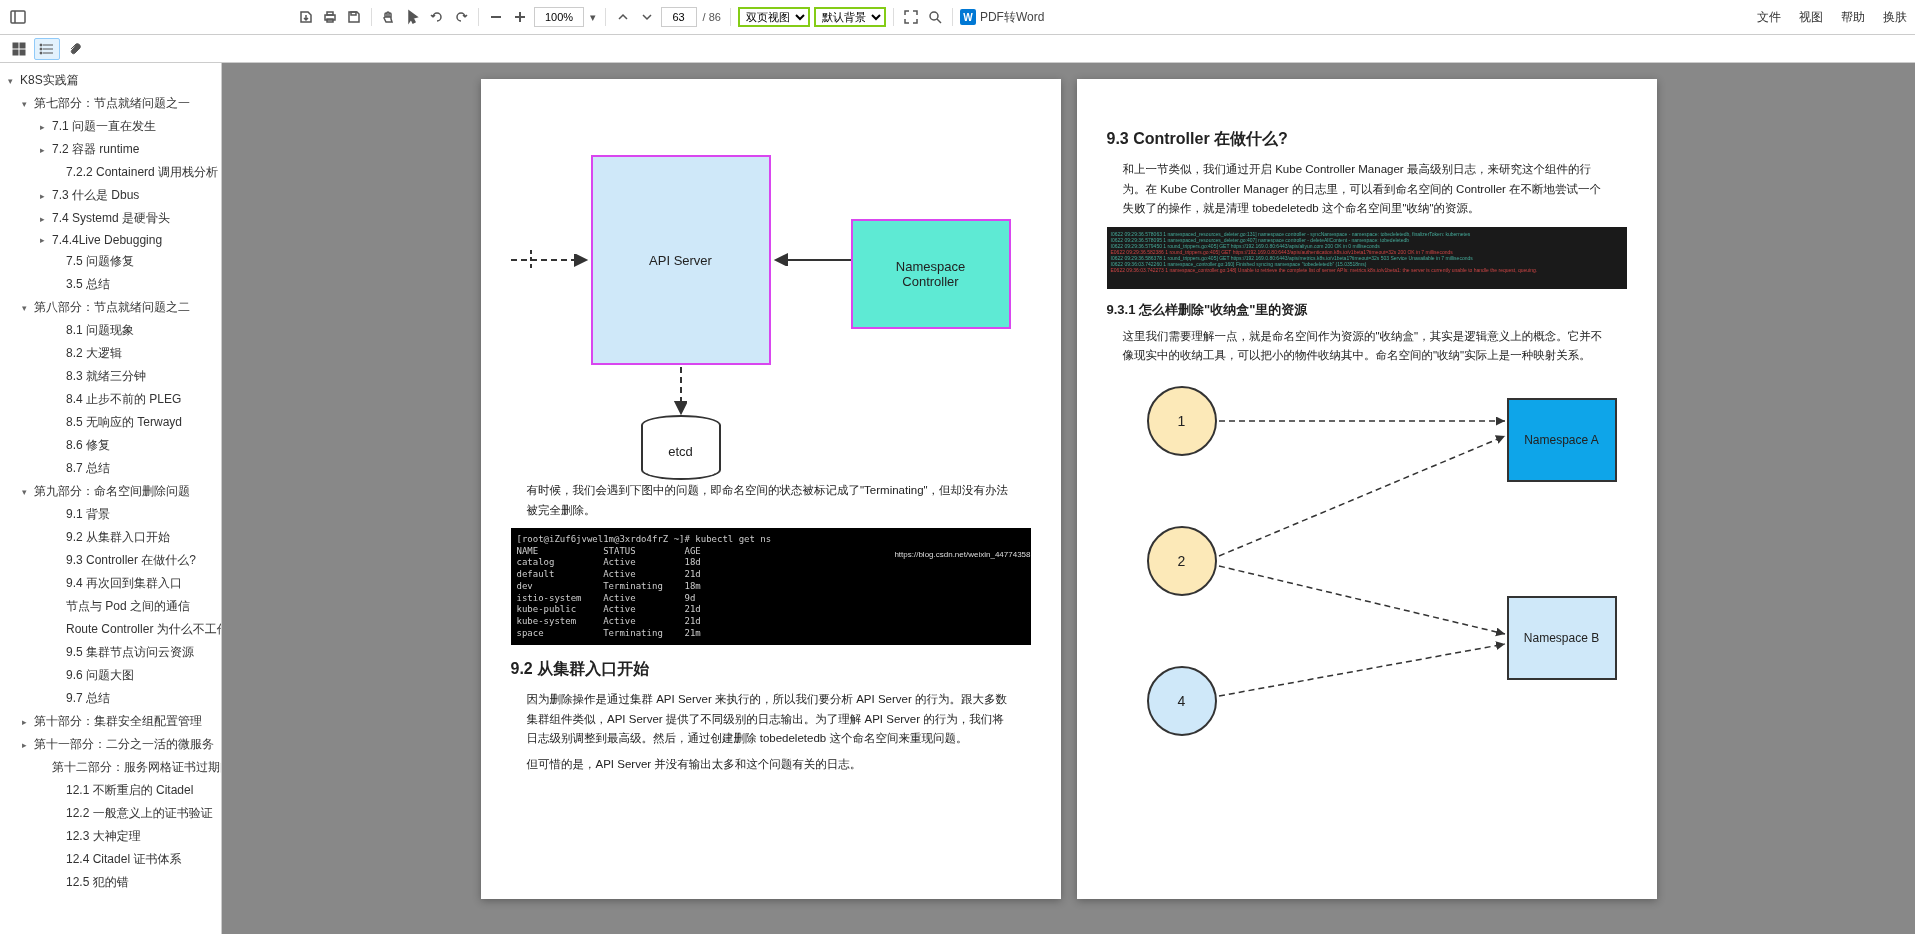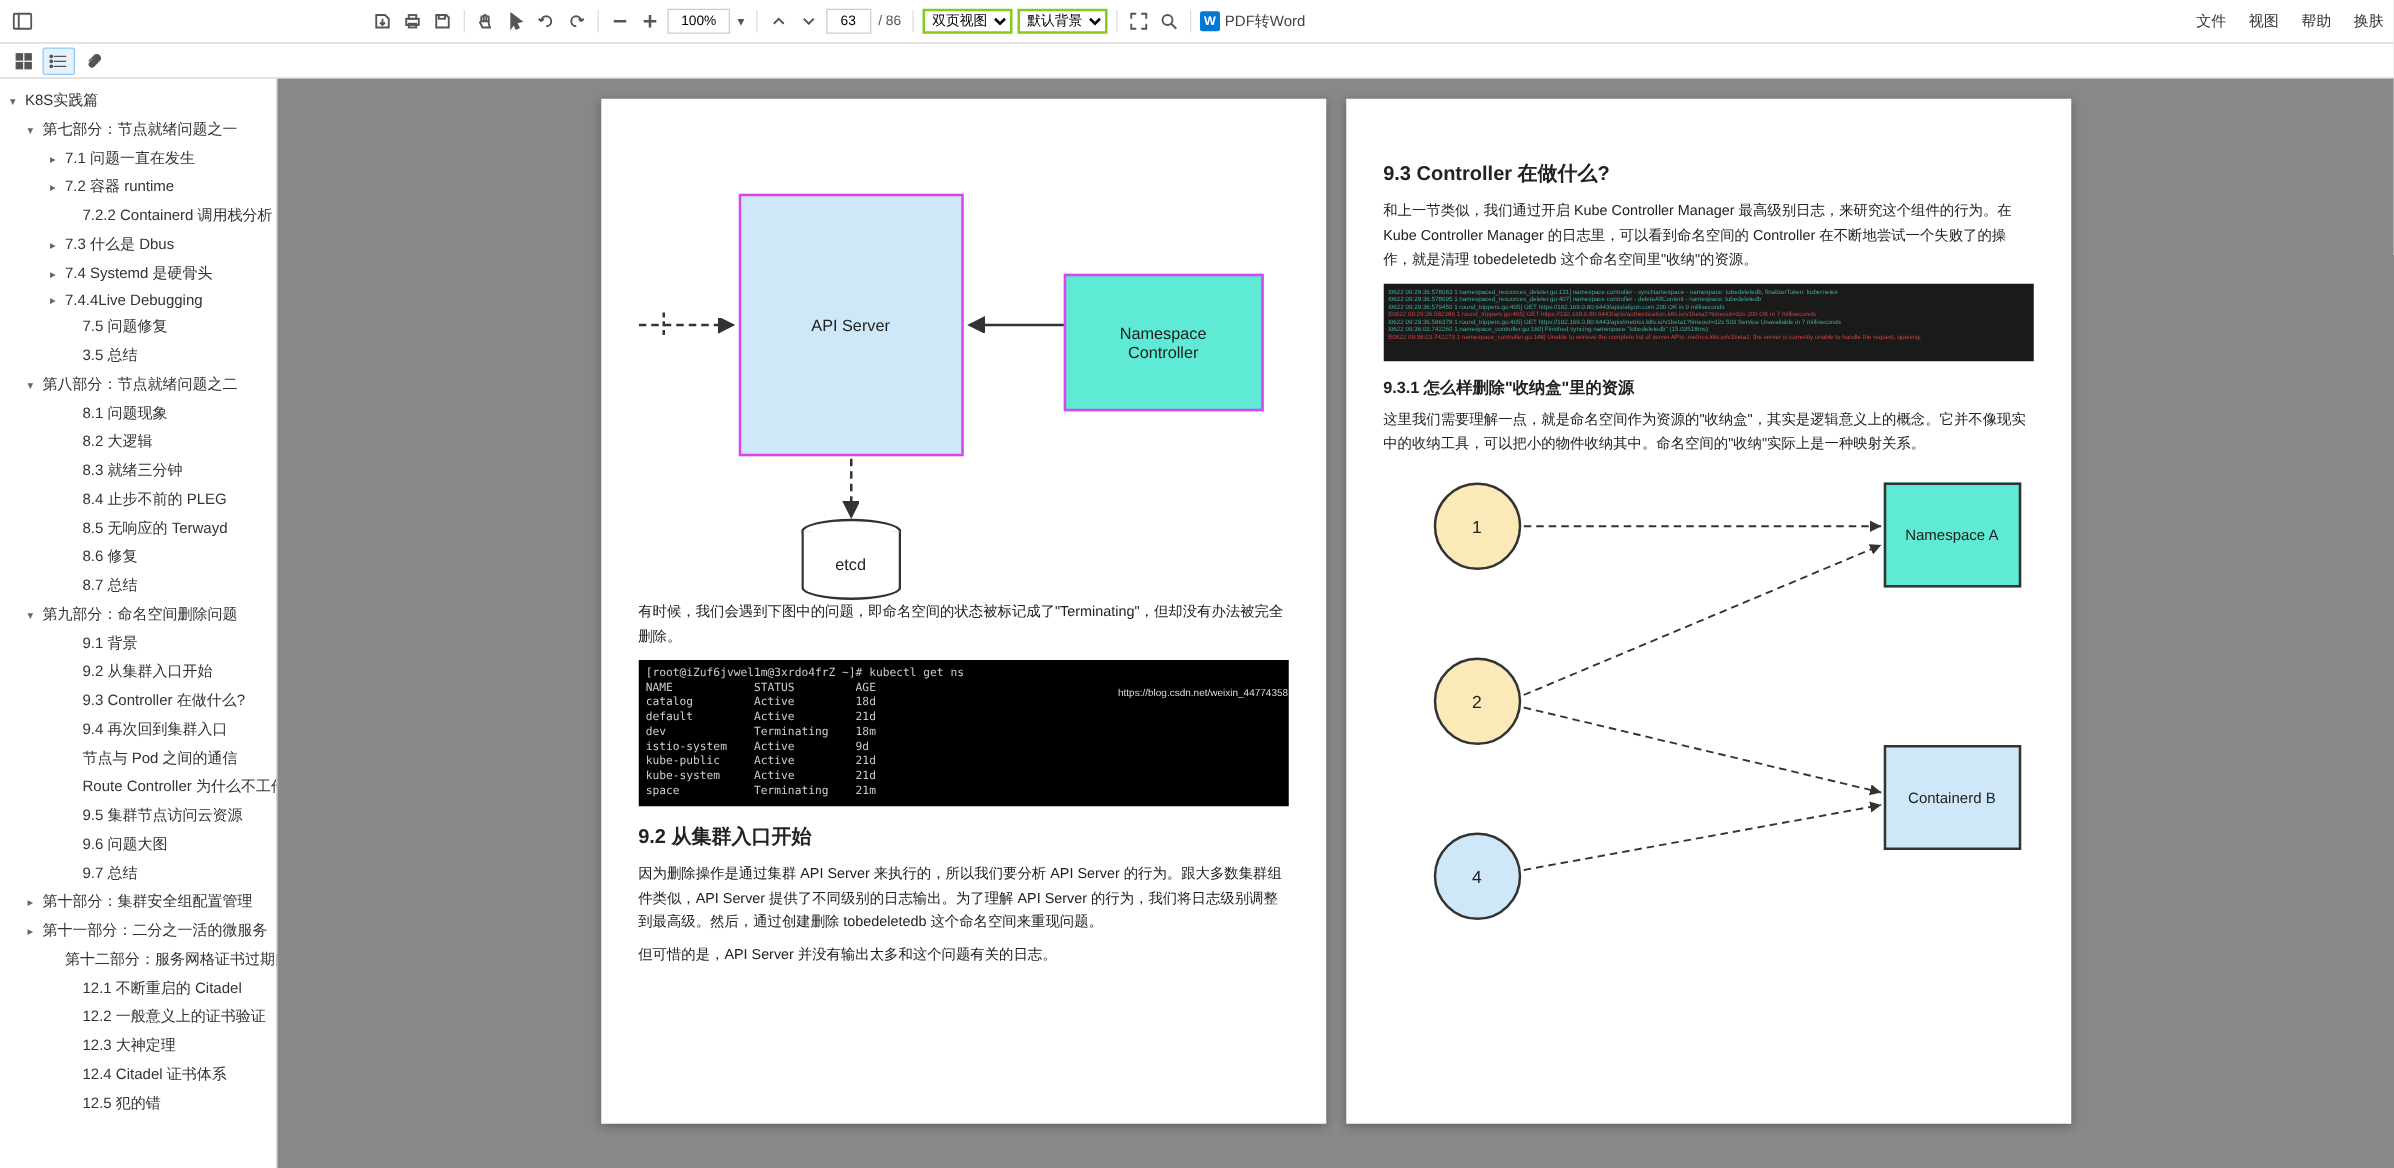--- a/index.html
+++ b/index.html
@@ -25,21 +25,21 @@
 .toc-item{display:flex;align-items:center;padding:3px 8px;cursor:pointer;white-space:nowrap;overflow:hidden;text-overflow:ellipsis}
 .toc-item .arrow{width:12px;font-size:9px;color:#666;flex-shrink:0}
 .toc-item.l0{padding-left:8px}
 .toc-item.l1{padding-left:22px}
 .toc-item.l2{padding-left:40px}
 .toc-item.l3{padding-left:54px}
 .viewer{flex:1;background:#888;overflow:auto;display:flex;gap:16px;padding:16px;justify-content:center}
 .page{background:#fff;width:580px;height:820px;padding:36px 30px;font-size:12px;color:#222;position:relative;flex-shrink:0;box-shadow:0 2px 8px rgba(0,0,0,0.3)}
 .page h2{font-size:16px;font-weight:bold;margin:14px 0 10px}
 .page h3{font-size:13px;font-weight:bold;margin:12px 0 8px}
-.page p{line-height:1.7;margin:6px 0;font-size:11.5px}
+.page p{line-height:1.7;margin:6px 16px;font-size:11.5px}
 .diagram1{position:relative;height:340px;margin-top:20px}
 .box{position:absolute;border:2px solid #d946ef;display:flex;align-items:center;justify-content:center;text-align:center;font-size:13px}
 .api-box{left:80px;top:20px;width:180px;height:210px;background:#cfe8f9}
 .ns-box{left:340px;top:84px;width:160px;height:110px;background:#5eead4}
 .etcd-cyl{position:absolute;left:130px;top:280px;width:80px;height:70px}
 .etcd-cyl .top{width:80px;height:20px;border:2px solid #333;border-radius:50%;background:#fff;position:absolute;top:0}
 .etcd-cyl .body{width:80px;height:55px;border:2px solid #333;border-top:none;border-radius:0 0 40px 40px/0 0 10px 10px;position:absolute;top:10px;background:#fff;display:flex;align-items:center;justify-content:center;font-size:13px}
 .arrow-line{position:absolute;stroke:#333;fill:#333}
 .terminal{background:#000;color:#ccc;font-family:monospace;font-size:9px;padding:6px;white-space:pre;line-height:1.3;margin:8px 0;overflow:hidden}
 .log-block{background:#1a1a1a;font-family:monospace;font-size:5px;padding:4px;line-height:1.2;margin:8px 0;height:62px;overflow:hidden}
@@ -382,22 +382,22 @@
           <div class="l1c">I0622 09:29:36.586378   1 round_trippers.go:405] GET https://192.169.0.80:6443/apis/metrics.k8s.io/v1beta1?timeout=32s 503 Service Unavailable in 7 milliseconds</div>
           <div class="l1c">I0622 09:36:03.742260   1 namespace_controller.go:160] Finished syncing namespace "tobedeletedb" (15.03518ms)</div>
           <div class="l2c">E0622 09:36:03.742273   1 namespace_controller.go:148] Unable to retrieve the complete list of server APIs: metrics.k8s.io/v1beta1: the server is currently unable to handle the request, queuing.</div>
         </div>
       <h3>9.3.1 怎么样删除"收纳盒"里的资源</h3>
       <p>这里我们需要理解一点，就是命名空间作为资源的"收纳盒"，其实是逻辑意义上的概念。它并不像现实中的收纳工具，可以把小的物件收纳其中。命名空间的"收纳"实际上是一种映射关系。</p>
       <div class="diagram2">
         <div class="circle" style="left:40px;top:10px">1</div>
         <div class="circle" style="left:40px;top:150px">2</div>
         <div class="circle blue" style="left:40px;top:290px">4</div>
-        <div class="nsbox" style="right:10px;top:10px;background:#5eead4">Namespace A</div>
-        <div class="nsbox" style="right:10px;top:220px;background:#cfe8f9">Containerd B</div>
+        <div class="nsbox" style="right:10px;top:22px;background:#0ea5e9">Namespace A</div>
+        <div class="nsbox" style="right:10px;top:220px;background:#cfe8f9">Namespace B</div>
         <svg style="position:absolute;left:0;top:0;width:100%;height:100%;pointer-events:none">
           <defs>
               <marker id="ah2" markerWidth="8" markerHeight="8" refX="6" refY="3" orient="auto">
                 <path d="M0,0 L6,3 L0,6 z" fill="#333"></path>
               </marker>
             </defs>
           <line x1="112" y1="45" x2="398" y2="45" stroke="#333" stroke-width="1.5" stroke-dasharray="6,4" marker-end="url(#ah2)"></line>
           <line x1="112" y1="180" x2="398" y2="60" stroke="#333" stroke-width="1.5" stroke-dasharray="6,4" marker-end="url(#ah2)"></line>
           <line x1="112" y1="190" x2="398" y2="258" stroke="#333" stroke-width="1.5" stroke-dasharray="6,4" marker-end="url(#ah2)"></line>
           <line x1="112" y1="320" x2="398" y2="268" stroke="#333" stroke-width="1.5" stroke-dasharray="6,4" marker-end="url(#ah2)"></line>

